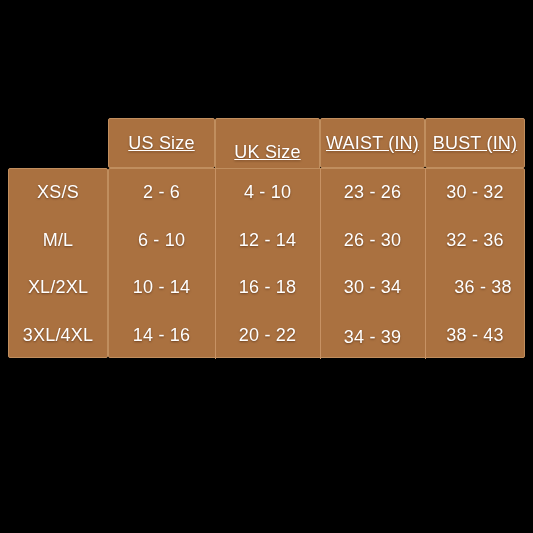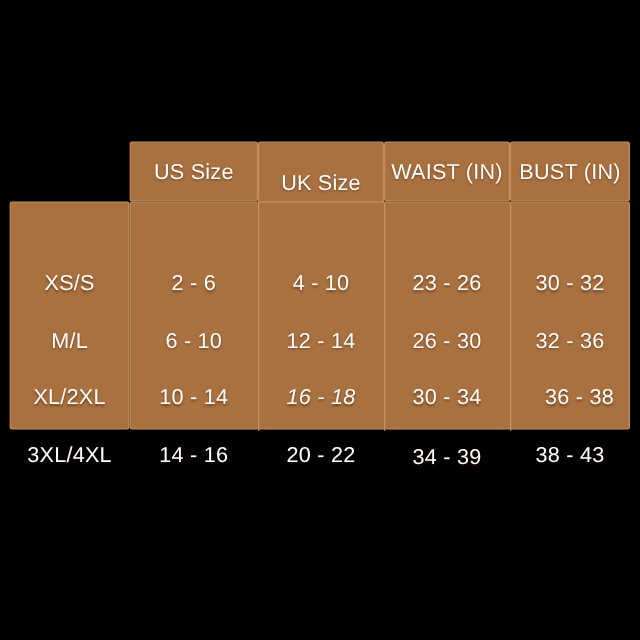--- a/index.html
+++ b/index.html
@@ -37,20 +37,21 @@
     justify-content: center;
     text-align: center;
     text-shadow: 0 1px 2px rgba(60, 30, 10, 0.55);
     white-space: nowrap;
   }
 
   
   .header-cell {
     border: 1px solid #C08E5E;
     border-radius: 2px;
+    text-decoration: underline;
   }
 
   
   .label-col {
     position: absolute;
     left: 8px;
     top: 168px;
     width: 100px;
     height: 190px;
     background: #AA7140;
@@ -89,21 +90,20 @@
     display: flex;
     align-items: center;
     justify-content: center;
     color: #FFFFFF;
     font-size: 18px;
     line-height: 1;
     letter-spacing: 0.2px;
     text-align: center;
     text-shadow: 0 1px 2px rgba(60, 30, 10, 0.55);
     white-space: nowrap;
-    margin-top: 44px;
   }
 </style>
 </head>
 <body>
 
 <div id="size-chart">
 
   <div class="cell header-cell" style="left:108px; top:118px; width:107px; height:50px;">US Size</div>
 
   <div class="cell header-cell" style="left:215px; top:118px; width:105px; height:68px;">UK Size</div>
@@ -127,21 +127,21 @@
   <div class="body-cell" style="left:425px; top:168px; width:100px;">30 - 32</div>
 
   <div class="body-cell" style="left:8px;   top:216px; width:100px;">M/L</div>
   <div class="body-cell" style="left:108px; top:216px; width:107px;">6 - 10</div>
   <div class="body-cell" style="left:215px; top:216px; width:105px;">12 - 14</div>
   <div class="body-cell" style="left:320px; top:216px; width:105px;">26 - 30</div>
   <div class="body-cell" style="left:425px; top:216px; width:100px;">32 - 36</div>
 
   <div class="body-cell" style="left:8px;   top:263px; width:100px;">XL/2XL</div>
   <div class="body-cell" style="left:108px; top:263px; width:107px;">10 - 14</div>
-  <div class="body-cell" style="left:215px; top:263px; width:105px;font-style:italic;">16 - 18</div>
+  <div class="body-cell" style="left:215px; top:263px; width:105px;">16 - 18</div>
   <div class="body-cell" style="left:320px; top:263px; width:105px;">30 - 34</div>
   <div class="body-cell" style="left:425px; top:263px; width:116px;">36 - 38</div>
 
   <div class="body-cell" style="left:8px;   top:311px; width:100px;">3XL/4XL</div>
   <div class="body-cell" style="left:108px; top:311px; width:107px;">14 - 16</div>
   <div class="body-cell" style="left:215px; top:311px; width:105px;">20 - 22</div>
   <div class="body-cell" style="left:320px; top:313px; width:105px;">34 - 39</div>
   <div class="body-cell" style="left:425px; top:311px; width:100px;">38 - 43</div>
 
 </div>

